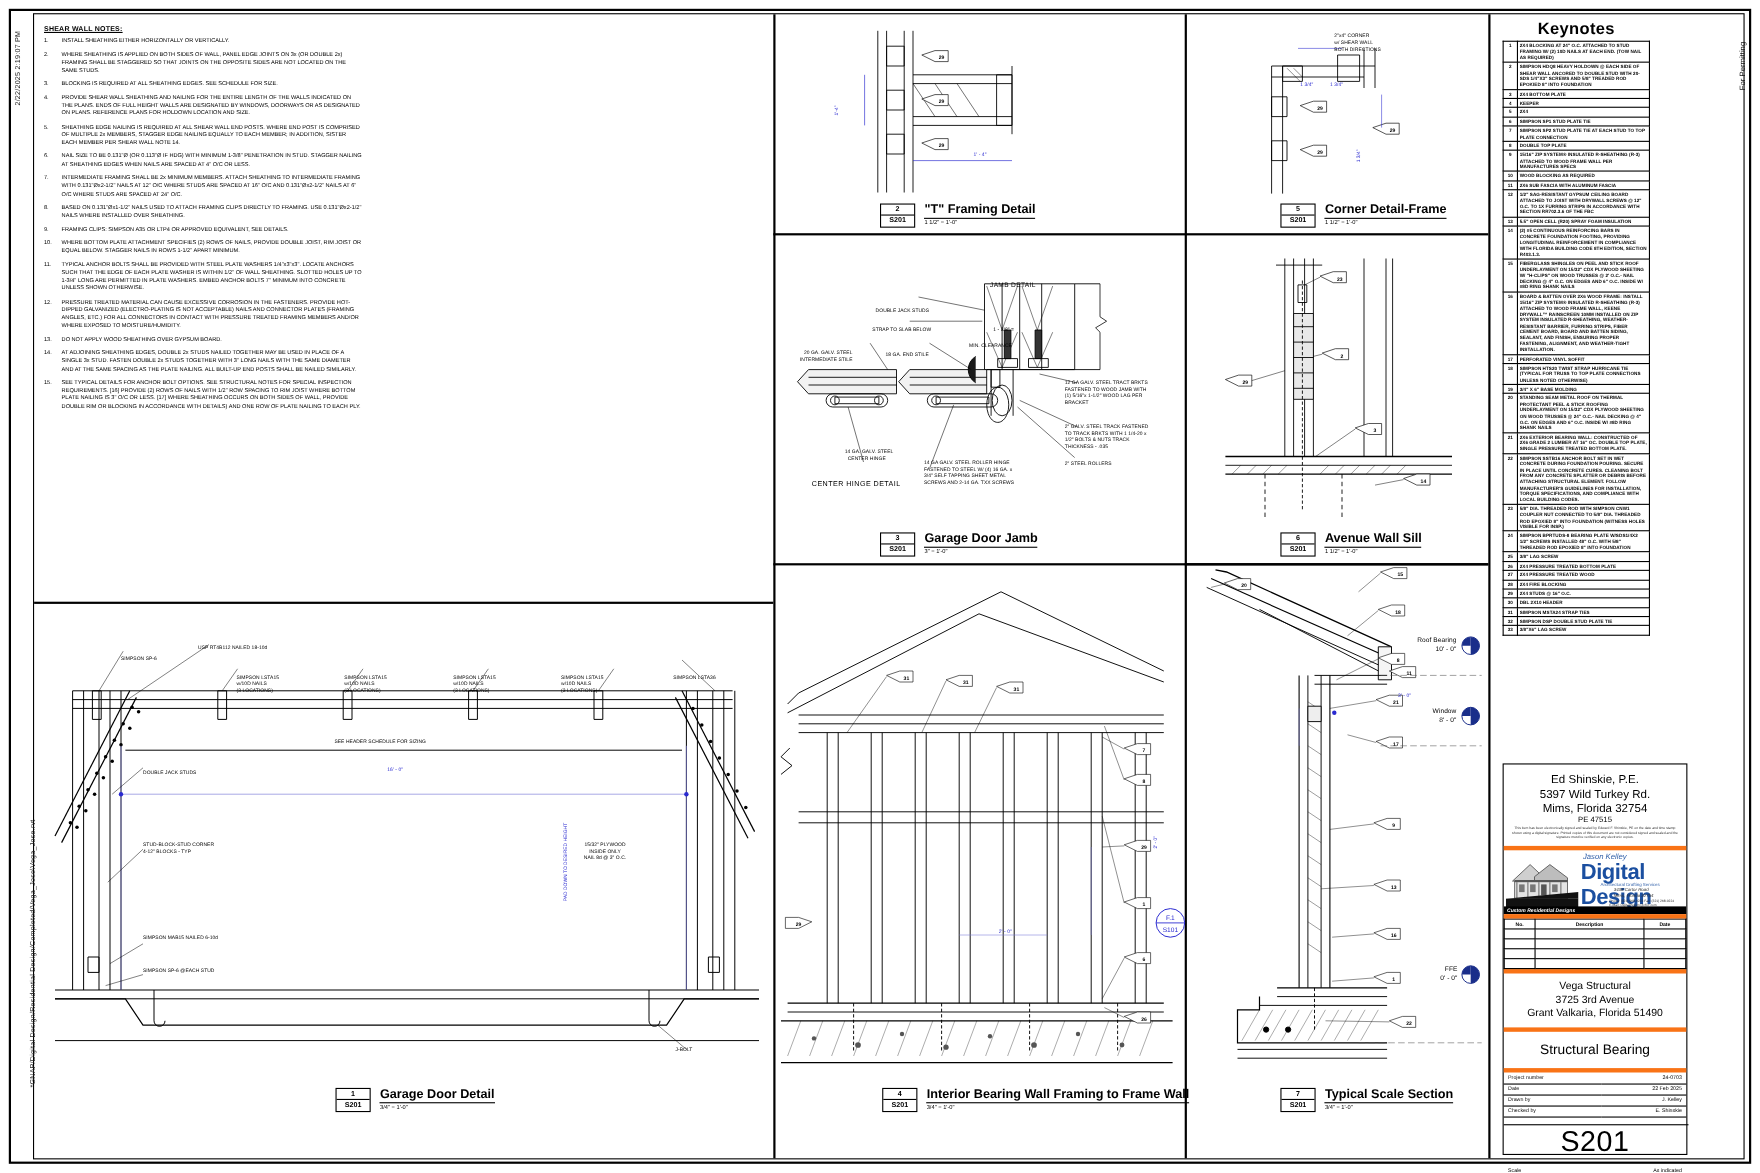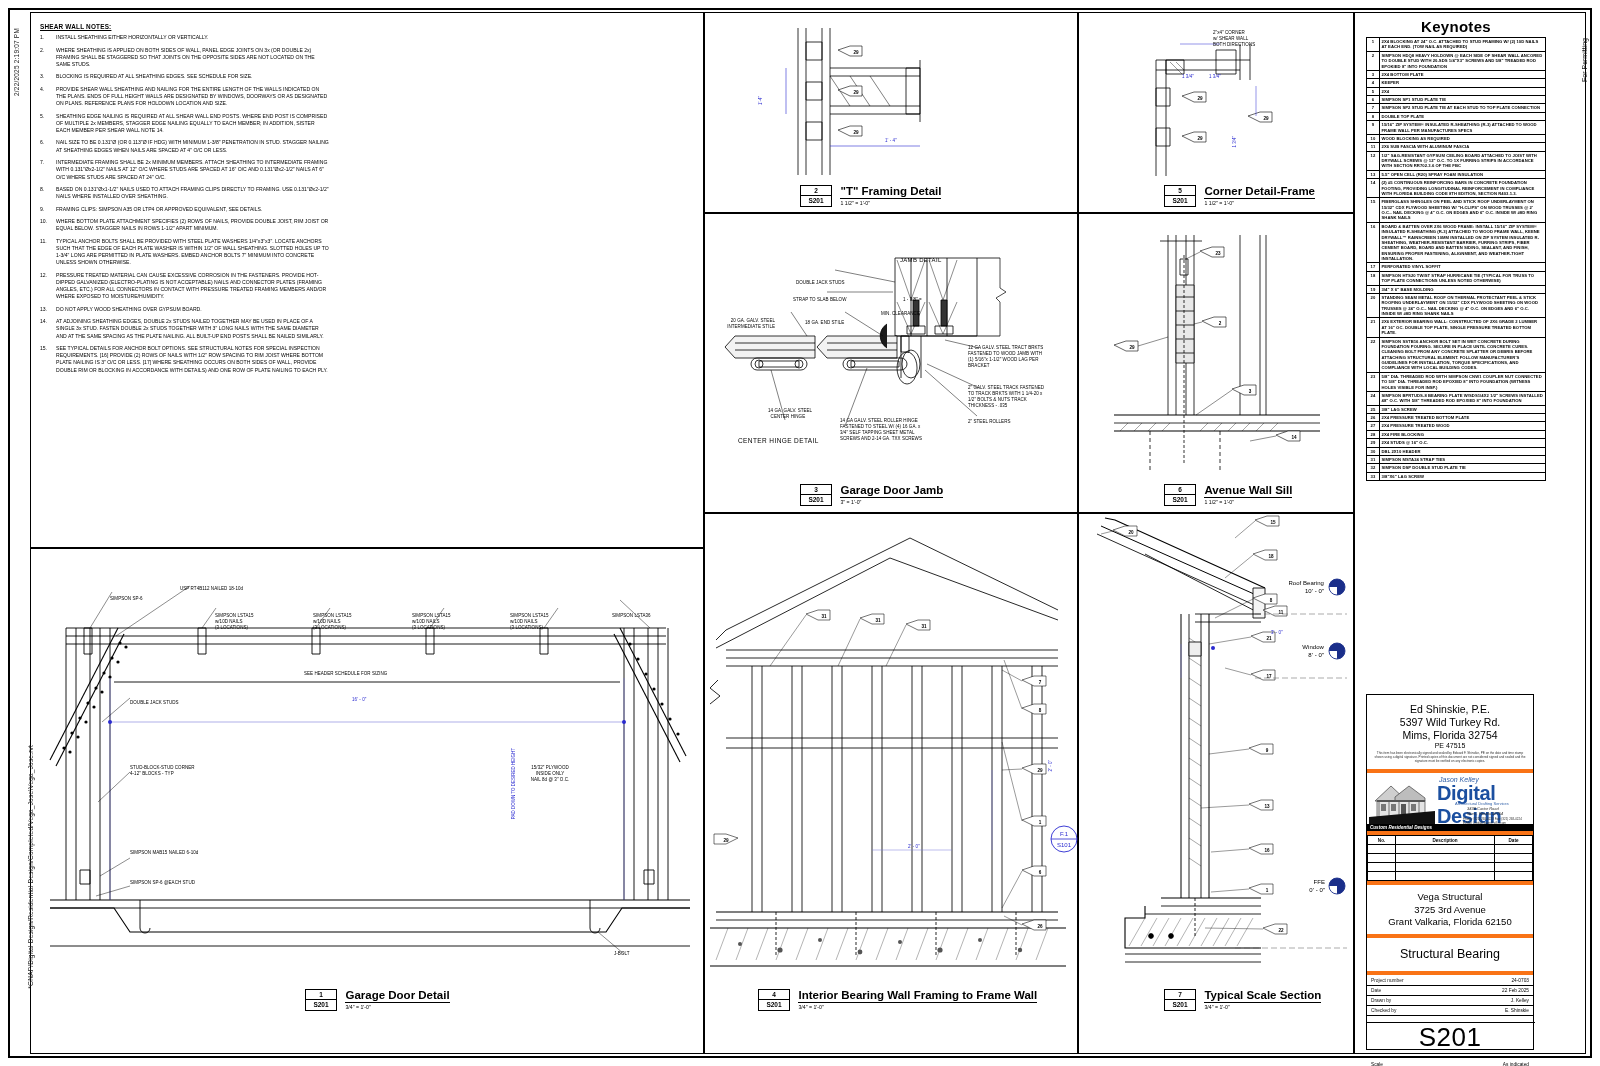--- a/index.html
+++ b/index.html
@@ -56,21 +56,21 @@
     font-weight: bold; font-size: 6.4px; text-decoration: underline;
     margin-bottom: 3px; letter-spacing: .2px;
   }
   #notes .nt-row { display: flex; margin-bottom: 5.2px; }
   #notes .nt-num { width: 16px; flex: 0 0 16px; }
   #notes .nt-txt { flex: 1; }
 
   
   #keynotes {
     position: absolute; left: 1366px; top: 18px;
-    width: 180px;
+    width: 134px;
   }
   #keynotes .kn-title {
     text-align: center; font-weight: bold; font-size: 15px;
     padding-bottom: 2px; letter-spacing: .3px;
   }
   #keynotes table {
     border-collapse: collapse; width: 100%;
     font-size: 4.2px; line-height: 1.28;
   }
   #keynotes td {
@@ -460,21 +460,21 @@
               <td></td>
               <td></td>
             </tr>
           </tbody>
       </table>
     </div>
 
     <div class="tb-sec tb-project">
       <div>Vega Structural</div>
       <div>3725 3rd Avenue</div>
-      <div>Grant Valkaria, Florida 62150</div>
+      <div>Grant Valkaria, Florida 51490</div>
     </div>
 
     <div class="tb-sec tb-sheetname">Structural Bearing</div>
 
     <table class="meta-table">
         <tbody id="meta-body">
           <tr>
             <td class="k">Project number</td>
             <td class="v">24-0703</td>
           </tr>
@@ -1029,21 +1029,21 @@
 
   <div class="lbl b" style="left:908px; top:844px;">2' - 0"</div>
   <div class="lblv" style="left:1048px; top:760px;">2' - 0"</div>
   <svg class="dwg" style="left:1047px; top:822px; width:34px; height:34px;" viewBox="0 0 34 34">
     <circle cx="17" cy="17" r="13" fill="#fff" stroke="#2a2ad0" stroke-width="0.9"></circle>
     <line x1="4" y1="17" x2="30" y2="17" stroke="#2a2ad0" stroke-width="0.8"></line>
     <text x="17" y="14" text-anchor="middle" font-size="6" fill="#2a2ad0">F.1</text>
     <text x="17" y="25" text-anchor="middle" font-size="6" fill="#2a2ad0">S101</text>
   </svg>
 
-  <div class="dtitle" style="left:758px; top:989px;">
+  <div class="dtitle" style="left:802px; top:989px;">
     <span class="tag">
       <span class="a" style="display:block">4</span>
       <span style="display:block">S201</span>
     </span>
     <span class="right">
       <span class="nm" style="display:block">Interior Bearing Wall Framing to Frame Wall</span>
       <span class="sc" style="display:block">3/4" = 1'-0"</span>
     </span>
   </div>
 

